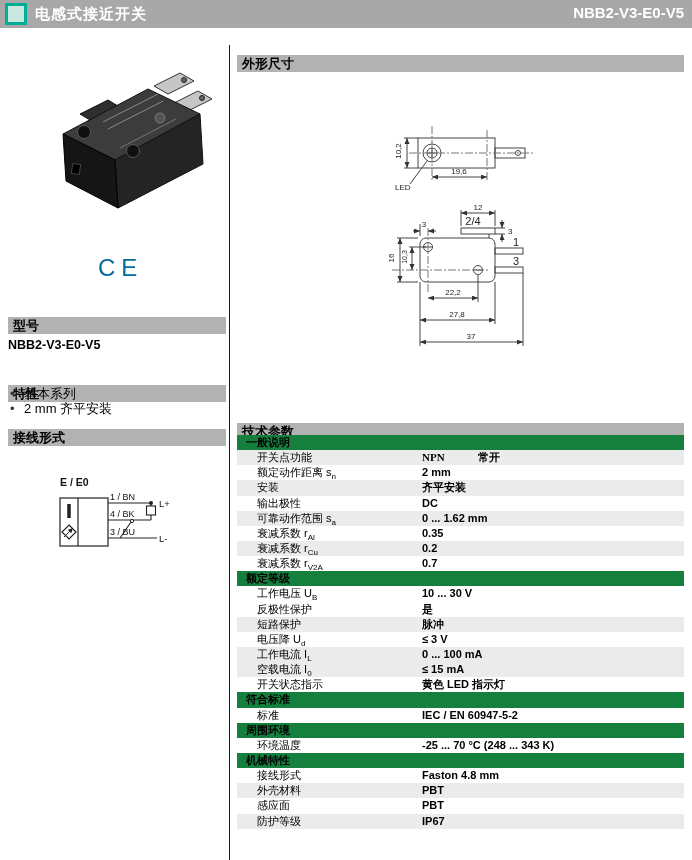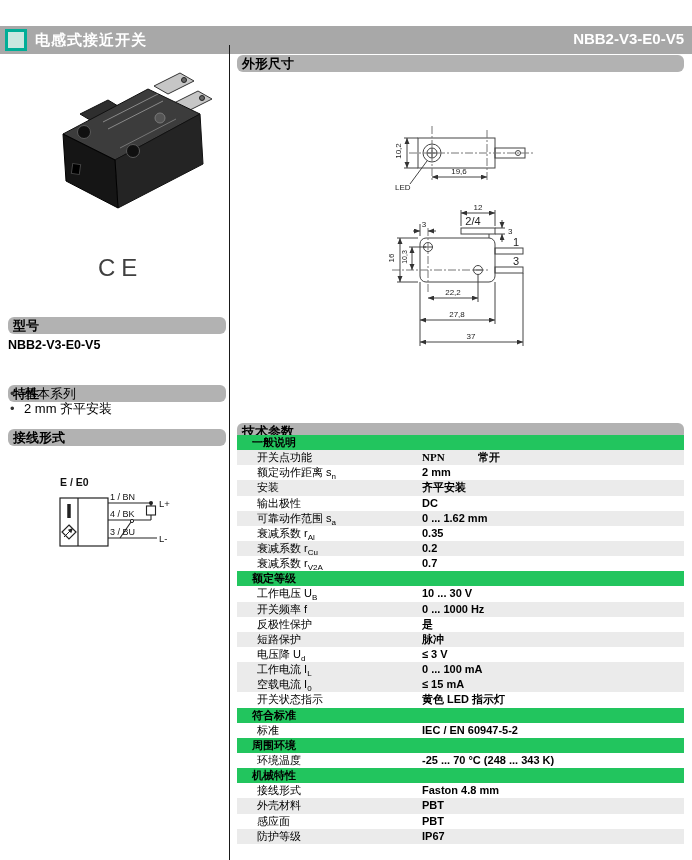--- a/index.html
+++ b/index.html
@@ -1,50 +1,50 @@
 <!DOCTYPE html>
 <html><head>
 <meta charset="utf-8">
 <style>
   html,body{margin:0;padding:0;background:#fff;}
   .page{position:relative;width:692px;height:860px;background:#fff;overflow:hidden;
         font-family:"Liberation Sans","DejaVu Sans",sans-serif;color:#000;}
 
   
   .hdr{position:absolute;left:0;top:0;width:692px;height:28px;background:#a8a8a8;
-       display:flex;align-items:center;margin-top:26px;}
+       display:flex;align-items:center;}
   .hdr-icon{width:22px;height:22px;margin-left:5px;background:#c9e8e0;
             border:3px solid #00ae97;box-sizing:border-box;}
   .hdr-family{color:#fff;font-weight:bold;font-size:15px;margin-left:8px;letter-spacing:1px;}
   .hdr-model{position:absolute;right:8px;top:4px;color:#fff;font-weight:bold;font-size:15px;}
 
   .vdivider{position:absolute;left:229px;top:45px;width:1px;height:815px;background:#1a1a1a;}
 
   .secbar{position:absolute;background:#b2b2b2;font-weight:bold;font-size:13px;
-          line-height:17px;height:17px;padding-left:5px;box-sizing:content-box;border-radius:6px;}
+          line-height:17px;height:17px;padding-left:5px;box-sizing:content-box;}
   .secbar.left{left:8px;width:213px;}
   .secbar.right{left:237px;width:442px;}
 
   .model-value{position:absolute;left:8px;top:338px;font-weight:bold;font-size:12.5px;}
   .features{position:absolute;left:10px;top:386px;font-size:13px;}
   .feat-item{line-height:15px;}
   .feat-item .bullet{display:inline-block;width:14px;color:#333;}
   .ce{position:absolute;left:98px;top:254px;font-size:24px;letter-spacing:6px;
-      font-weight:400;color:#404040;}
+      font-weight:400;color:#0369a1;}
 
   .photo{position:absolute;left:8px;top:56px;}
   .wiring{position:absolute;left:8px;top:466px;}
   .dims{position:absolute;left:237px;top:80px;}
 
   
   .ttable{position:absolute;left:237px;top:435px;width:447px;font-size:11px;}
   .trow{position:relative;height:15.15px;line-height:15.15px;padding-left:20px;
         box-sizing:border-box;white-space:nowrap;}
   .trow.shaded{background:#ebebeb;}
-  .trow.tgroup{background:#22c55e;font-weight:bold;padding-left:15px;}
+  .trow.tgroup{background:#15803d;font-weight:bold;padding-left:9px;}
   .tlabel{color:#000;}
   .tlabel sub{font-size:8px;}
   .tval{position:absolute;left:185px;top:0;font-weight:bold;}
   .tval .v1.w{display:inline-block;min-width:56px;font-family:Liberation Serif, serif;}
 
   svg text{font-family:"Liberation Sans","DejaVu Sans",sans-serif;}
 </style>
 </head>
 <body>
 
@@ -231,21 +231,20 @@
       <div class="trow shaded"><span class="tlabel">开关点功能</span><span class="tval"><span class="v1 w">NPN</span><span>常开</span></span></div>
       <div class="trow "><span class="tlabel">额定动作距离 s<sub>n</sub></span><span class="tval"><span class="v1">2 mm</span></span></div>
       <div class="trow shaded"><span class="tlabel">安装</span><span class="tval"><span class="v1">齐平安装</span></span></div>
       <div class="trow "><span class="tlabel">输出极性</span><span class="tval"><span class="v1">DC</span></span></div>
       <div class="trow shaded"><span class="tlabel">可靠动作范围 s<sub>a</sub></span><span class="tval"><span class="v1">0 ... 1.62 mm</span></span></div>
       <div class="trow "><span class="tlabel">衰减系数 r<sub>Al</sub></span><span class="tval"><span class="v1">0.35</span></span></div>
       <div class="trow shaded"><span class="tlabel">衰减系数 r<sub>Cu</sub></span><span class="tval"><span class="v1">0.2</span></span></div>
       <div class="trow "><span class="tlabel">衰减系数 r<sub>V2A</sub></span><span class="tval"><span class="v1">0.7</span></span></div>
       <div class="trow tgroup">额定等级</div>
       <div class="trow "><span class="tlabel">工作电压 U<sub>B</sub></span><span class="tval"><span class="v1">10 ... 30 V</span></span></div>
-      <div class="trow shaded"><span class="tlabel">开关频率 f</span><span class="tval"><span class="v1">0 ... 1000 Hz</span></span></div>
       <div class="trow "><span class="tlabel">反极性保护</span><span class="tval"><span class="v1">是</span></span></div>
       <div class="trow shaded"><span class="tlabel">短路保护</span><span class="tval"><span class="v1">脉冲</span></span></div>
       <div class="trow "><span class="tlabel">电压降 U<sub>d</sub></span><span class="tval"><span class="v1">≤ 3 V</span></span></div>
       <div class="trow shaded"><span class="tlabel">工作电流 I<sub>L</sub></span><span class="tval"><span class="v1">0 ... 100 mA</span></span></div>
       <div class="trow shaded"><span class="tlabel">空载电流 I<sub>0</sub></span><span class="tval"><span class="v1">≤ 15 mA</span></span></div>
       <div class="trow "><span class="tlabel">开关状态指示</span><span class="tval"><span class="v1">黄色 LED 指示灯</span></span></div>
       <div class="trow tgroup">符合标准</div>
       <div class="trow "><span class="tlabel">标准</span><span class="tval"><span class="v1">IEC / EN 60947-5-2</span></span></div>
       <div class="trow tgroup">周围环境</div>
       <div class="trow "><span class="tlabel">环境温度</span><span class="tval"><span class="v1">-25 ... 70 °C (248 ... 343 K)</span></span></div>

